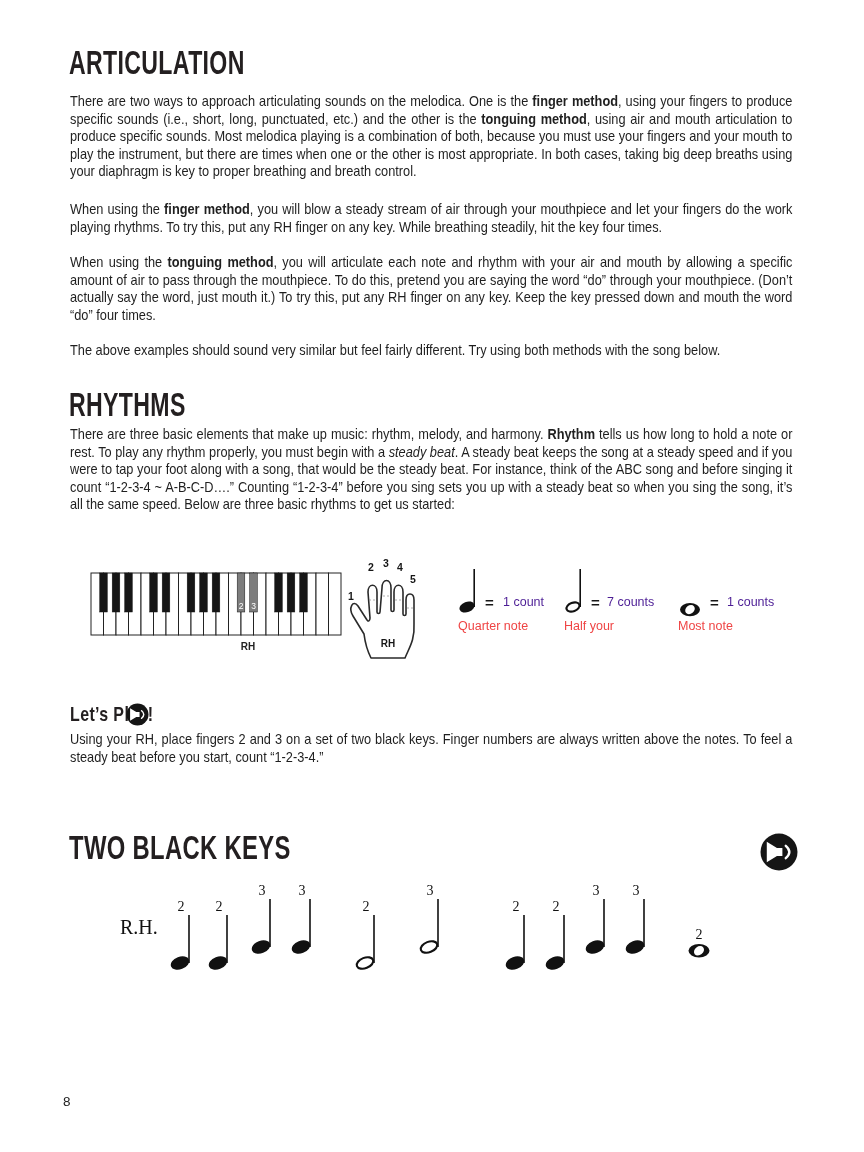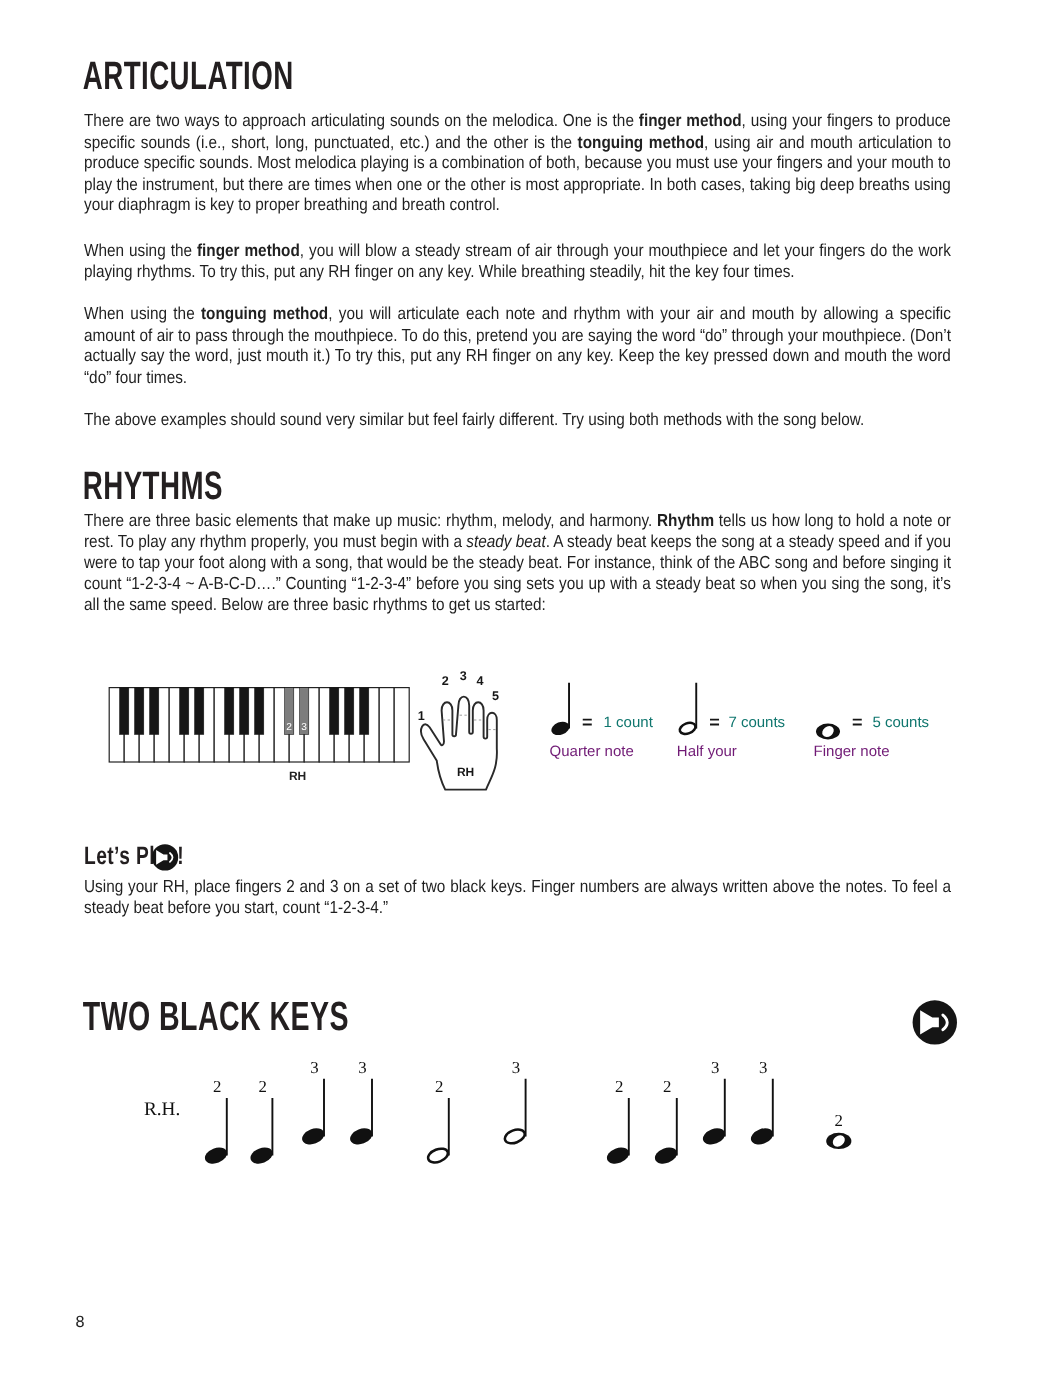--- a/index.html
+++ b/index.html
@@ -17,25 +17,25 @@
   .h1b{font-size:34px;}
   .h2{font-size:21px;transform:scaleX(0.76);}
   .body-text{
     font-size:14.5px;line-height:17.6px;text-align:justify;width:820px;
     transform:scaleX(0.881);transform-origin:0 0;color:#1f1f1f;
   }
   .body-text strong{font-weight:bold;}
   .body-text em{font-style:italic;}
   .leg-item{position:absolute;top:568px;width:120px;height:72px;}
   .leg-eq{position:absolute;font-size:15px;font-weight:bold;color:#161616;}
-  .leg-count{position:absolute;font-size:12.5px;color:#0f766e;white-space:nowrap;}
-  .leg-name{position:absolute;top:51px;left:0;font-size:12.5px;color:#701a75;white-space:nowrap;}
+  .leg-count{position:absolute;font-size:12.5px;color:#4c1d95;white-space:nowrap;}
+  .leg-name{position:absolute;top:51px;left:0;font-size:12.5px;color:#ef4444;white-space:nowrap;}
   .note{position:absolute;width:26px;text-align:center;}
   .fnum{display:block;height:15px;font-family:"Liberation Serif",serif;font-size:14px;line-height:15px;color:#111;}
-  .rh-label{font-family:"Liberation Serif",serif;font-size:16px;color:#111;}
+  .rh-label{font-family:"Liberation Serif",serif;font-size:20px;color:#111;}
   .pagenum{font-size:13.5px;color:#222;}
   svg{display:block;}
 </style>
 </head>
 <body>
 
 <div id="page">
 
   <div class="abs headline h1" style="left:69px;top:44px;">ARTICULATION</div>
   <div class="abs body-text" style="left:70px;top:93px;">There are two ways to approach articulating sounds on the melodica. One is the <strong>finger method</strong>, using your fingers to produce specific sounds (i.e., short, long, punctuated, etc.) and the other is the <strong>tonguing method</strong>, using air and mouth articulation to produce specific sounds. Most melodica playing is a combination of both, because you must use your fingers and your mouth to play the instrument, but there are times when one or the other is most appropriate. In both cases, taking big deep breaths using your diaphragm is key to proper breathing and breath control.</div>
@@ -131,22 +131,22 @@
       <div class="leg-name">Half your</div>
     </div>
       <div class="leg-item" style="left:678px;">
       <div style="position:absolute;left:0;top:33px;">
           <svg width="24" height="17.2" viewBox="0 0 24 17.2">
       <ellipse cx="12" cy="8.6" rx="10" ry="6.6" fill="#111"></ellipse>
       <ellipse cx="12" cy="8.6" rx="5.2" ry="4.092" fill="#fff" transform="rotate(-38 12 8.6)"></ellipse>
           </svg>
         </div>
       <span class="leg-eq" style="left:32px;top:26px;">=</span>
-      <span class="leg-count" style="left:49px;top:27px;">5 counts</span>
-      <div class="leg-name">Finger note</div>
+      <span class="leg-count" style="left:49px;top:27px;">1 counts</span>
+      <div class="leg-name">Most note</div>
     </div>
     </div>
 
   <div class="abs headline h2" style="left:70px;top:702px;">Let’s Play!</div>
   <div class="abs" id="letsplay-icon" style="left:126px;top:703px;">
       <svg width="23" height="23" viewBox="0 0 23 23">
     <circle cx="11.5" cy="11.5" r="11" fill="#151515"></circle>
     <polygon points="4.107142857142858,5.339285714285714 10.267857142857142,9.035714285714285 13.553571428571429,9.035714285714285 13.553571428571429,13.964285714285715 10.267857142857142,13.964285714285715 4.107142857142858,17.660714285714285" fill="#fff"></polygon>
     <path d="M 15.607142857142858 7.803571428571429 C 18.482142857142858 10.267857142857142 18.482142857142858 12.732142857142858 15.607142857142858 15.196428571428571" fill="none" stroke="#fff" stroke-width="1.4785714285714286" stroke-linecap="round"></path>
       </svg>

